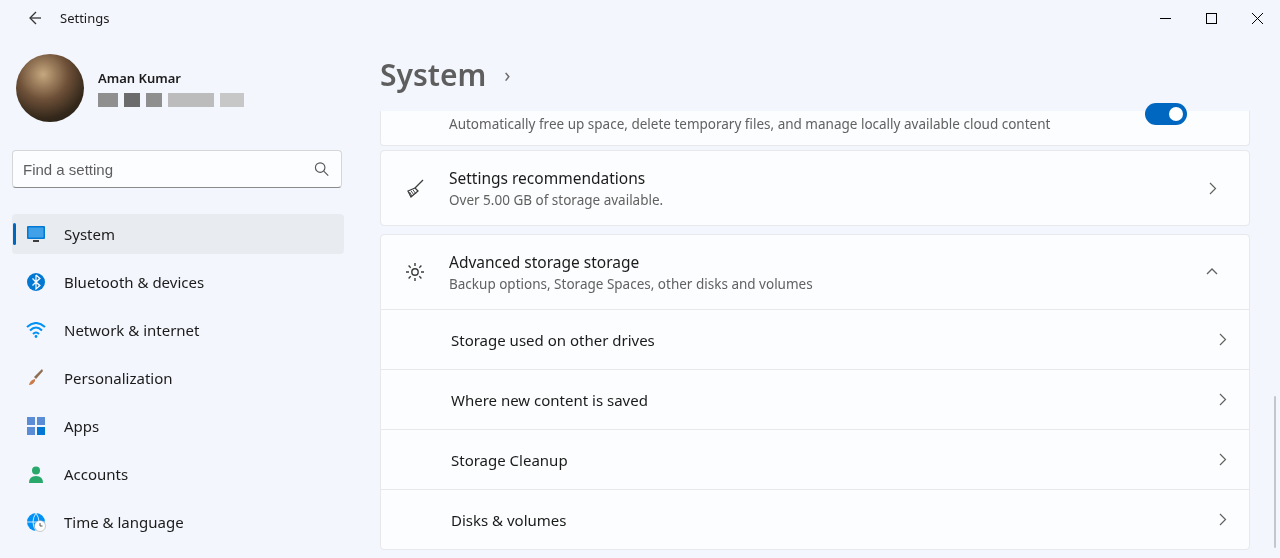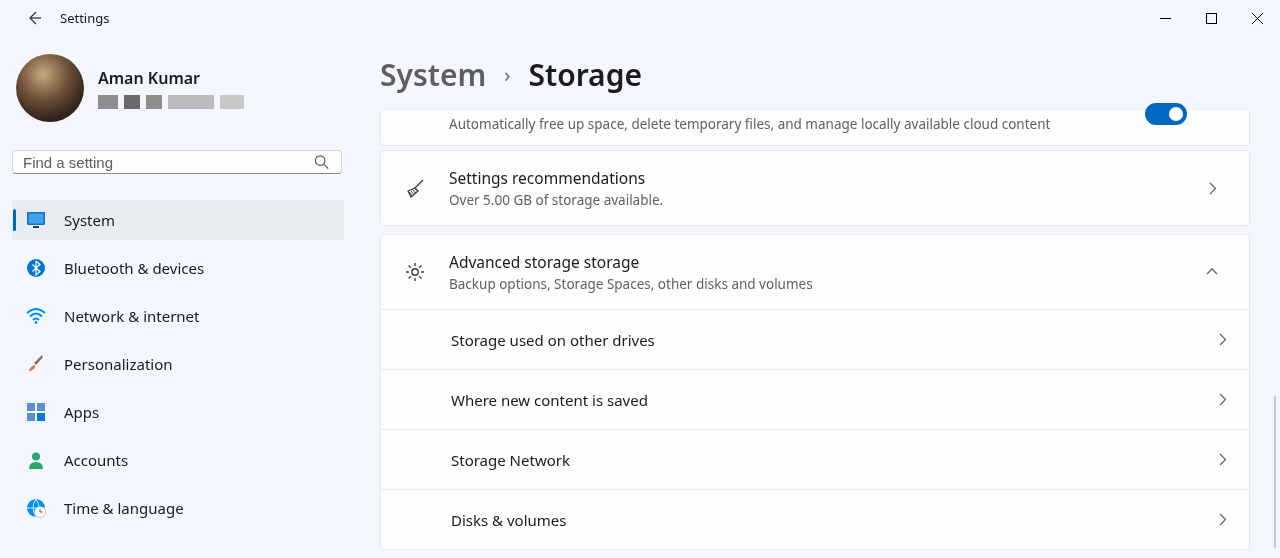--- a/index.html
+++ b/index.html
@@ -50,39 +50,39 @@
     align-items: center;
     gap: 14px;
     padding-left: 4px;
   }
   .avatar {
     width: 68px; height: 68px; border-radius: 50%;
     background: radial-gradient(circle at 40% 30%, #c6a87f 0%, #6e5038 40%, #34281b 70%, #1d1712 100%);
     overflow: hidden;
   }
   .profile-info .uname {
-    font-size: 16px;
+    font-size: 13px;
     font-weight: 600;
     margin-bottom: 4px;
   }
   .redact {
     display: flex; gap: 6px; margin-top: 6px;
     align-items: center;
   }
   .rb {
     height: 14px; background: #8f8f8f;
   }
 
   .searchbox {
     margin-top: 28px;
     display: flex;
     align-items: center;
     justify-content: space-between;
     width: 330px;
-    height: 24px;
+    height: 38px;
     border: 1px solid #d6d6d6;
     border-bottom-color: #8a8a8a;
     border-radius: 4px;
     padding: 0 12px 0 10px;
     background: #fcfdff;
   }
   .searchbox input {
     border: none; outline: none; background: transparent;
     font-size: 15px; color: #555; width: 100%;
   }
@@ -360,21 +360,20 @@
       </div>
 
     </div>
   </div>
 
   <div class="content">
 
     <div class="breadcrumb">
       <span class="bc-parent">System</span>
       <span class="bc-sep">›</span>
-      <span class="bc-current">Storage</span>
     </div>
 
     <div class="card truncated-top" style="margin-bottom:4px;">
       <div class="row" style="min-height:34px; padding-top:0;">
         <div class="icon-slot"></div>
         <div class="txt">
           <div class="sub">Automatically free up space, delete temporary files, and manage locally available cloud content</div>
         </div>
         <div class="toggle" style="margin-top:-18px;"></div>
         <div class="chev" style="width:12px;"></div>
@@ -427,21 +426,21 @@
                 <path d="M4 1 L9.5 6.5 L4 12" fill="none" stroke="#616161" stroke-width="1.2"></path>
               </svg></span>
         </div>
         <div class="subrow">
           <span>Where new content is saved</span>
           <span class="chev"><svg width="13" height="13" viewBox="0 0 13 13">
                 <path d="M4 1 L9.5 6.5 L4 12" fill="none" stroke="#616161" stroke-width="1.2"></path>
               </svg></span>
         </div>
         <div class="subrow">
-          <span>Storage Network</span>
+          <span>Storage Cleanup</span>
           <span class="chev"><svg width="13" height="13" viewBox="0 0 13 13">
                 <path d="M4 1 L9.5 6.5 L4 12" fill="none" stroke="#616161" stroke-width="1.2"></path>
               </svg></span>
         </div>
         <div class="subrow">
           <span>Disks &amp; volumes</span>
           <span class="chev"><svg width="13" height="13" viewBox="0 0 13 13">
                 <path d="M4 1 L9.5 6.5 L4 12" fill="none" stroke="#616161" stroke-width="1.2"></path>
               </svg></span>
         </div>

